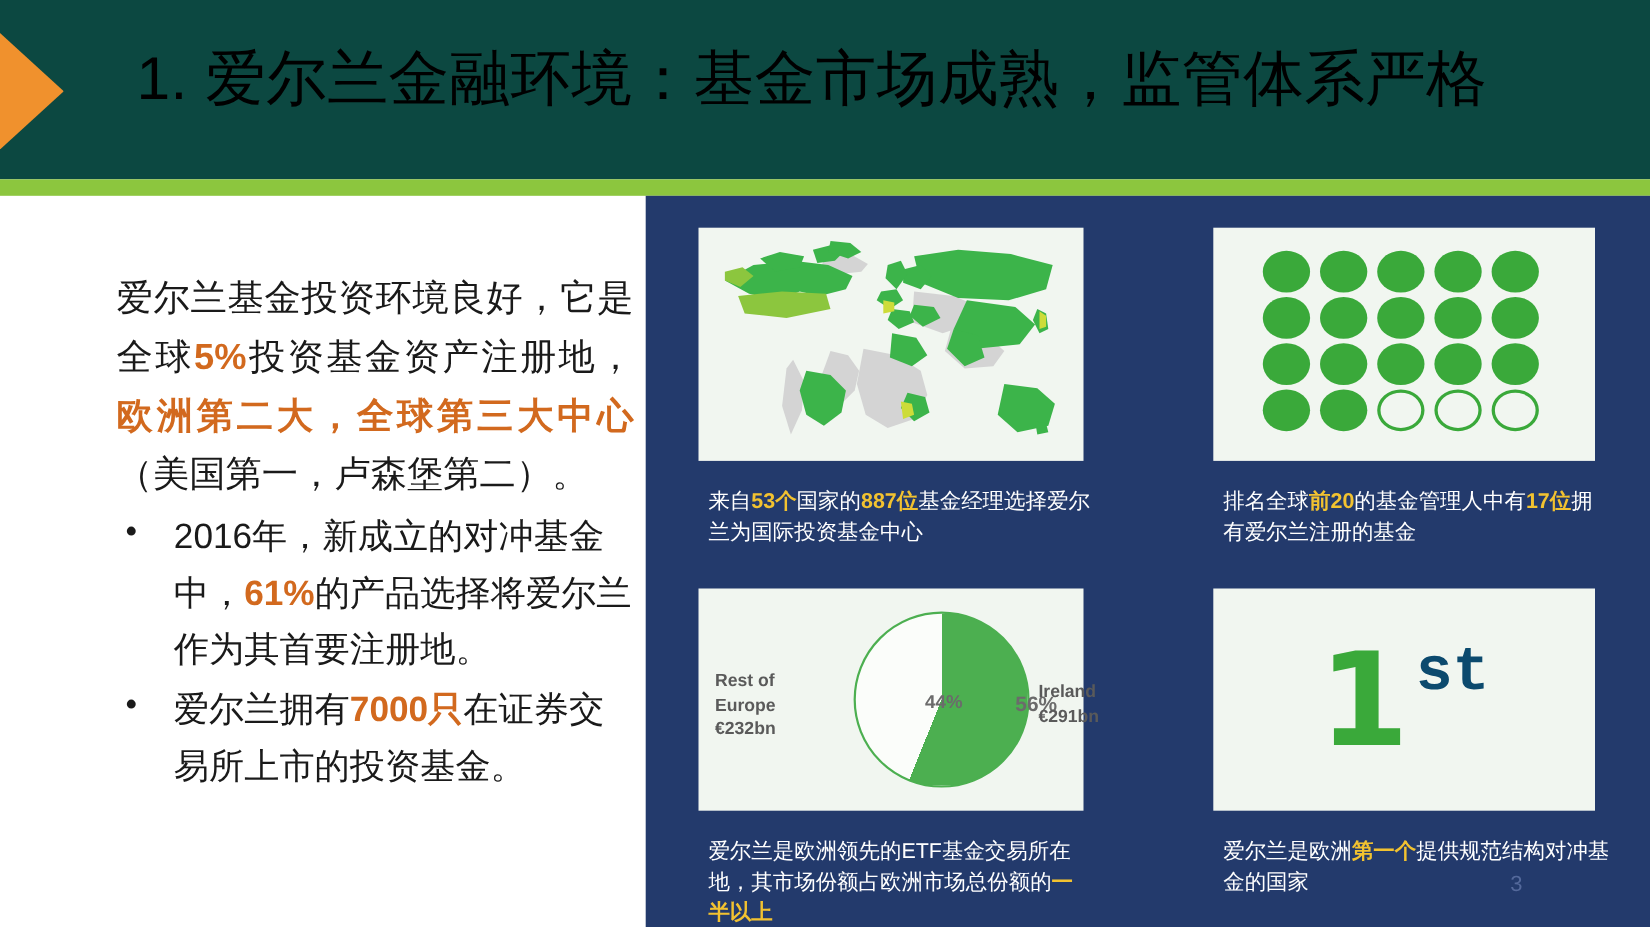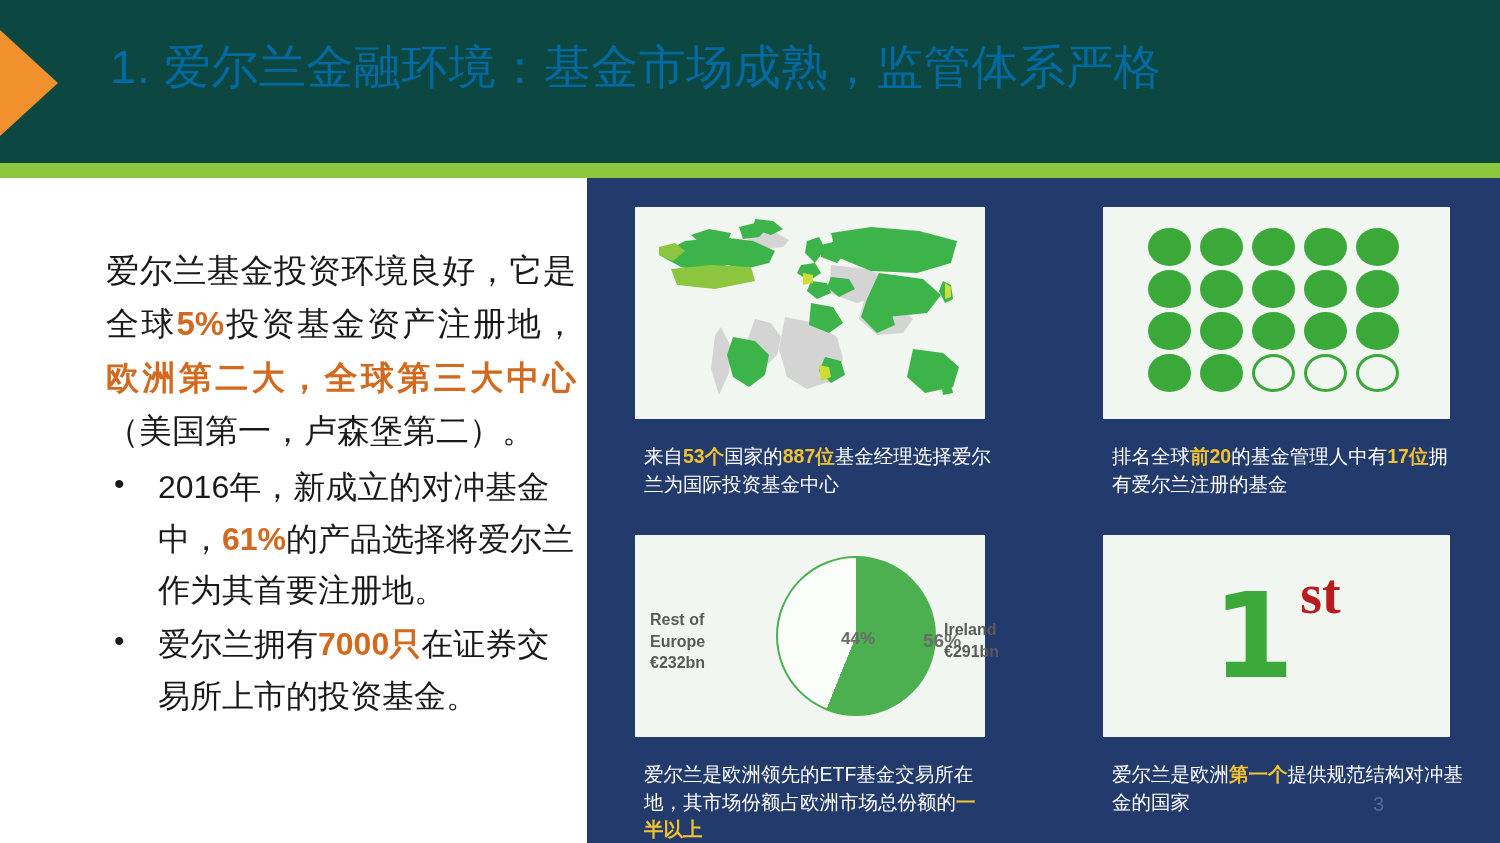--- a/index.html
+++ b/index.html
@@ -18,23 +18,23 @@
   .lime-band{
     position:absolute;left:0;top:163px;width:1500px;height:15px;
     background:#8cc63e;
   }
   .arrow-mark{
     position:absolute;left:0;top:30px;width:58px;height:106px;
     background:#f0912d;
     clip-path:polygon(0% 0%, 100% 50%, 0% 100%);
   }
   .slide-title{
-    position:absolute;left:110px;top:40px;width:1300px;
-    color:#0369a1;
-    font-size:47px;
+    position:absolute;left:124px;top:40px;width:1300px;
+    color:#000000;
+    font-size:55px;
     line-height:1.15;
     letter-spacing:0.5px;
     white-space:nowrap;
   }
 
   
   .left-col{
     position:absolute;left:106px;top:228px;width:470px;
     color:#1a1a1a;
   }
@@ -128,23 +128,23 @@
   
   .first-wrap{
     position:absolute;left:1103px;top:535px;width:347px;height:202px;
     display:flex;align-items:center;justify-content:center;
   }
   .first-num{
     color:#3aa93a;font-size:118px;font-weight:bold;line-height:1;
     font-family:"DejaVu Sans",sans-serif;
   }
   .first-sup{
-    color:#b91c1c;font-size:56px;font-weight:bold;line-height:1;
-    align-self:flex-start;margin-top:31px;margin-left:6px;
-    font-family:Liberation Serif, serif;
+    color:#0c4a6e;font-size:56px;font-weight:bold;line-height:1;
+    align-self:flex-start;margin-top:48px;margin-left:6px;
+    font-family:Liberation Mono, monospace;
   }
 
   
   .map-svg{position:absolute;left:635px;top:207px;width:350px;height:212px;}
 </style>
 </head>
 <body>
 
 <div id="slide">
 

